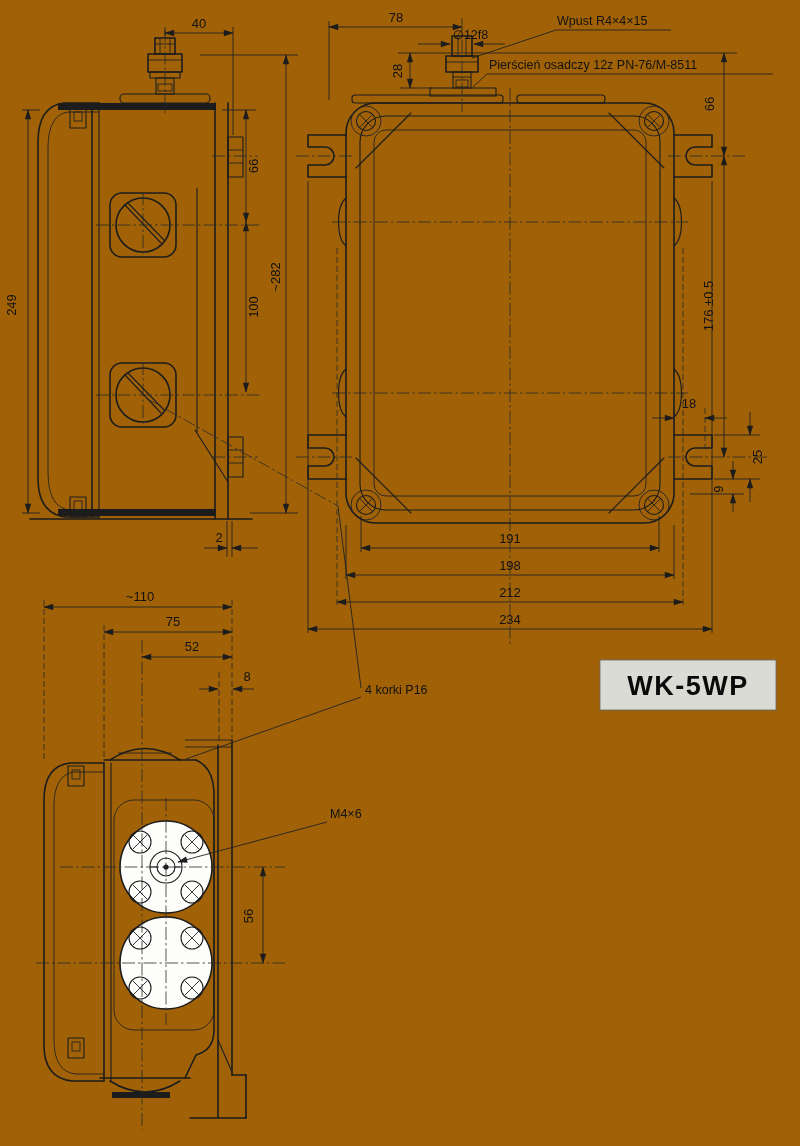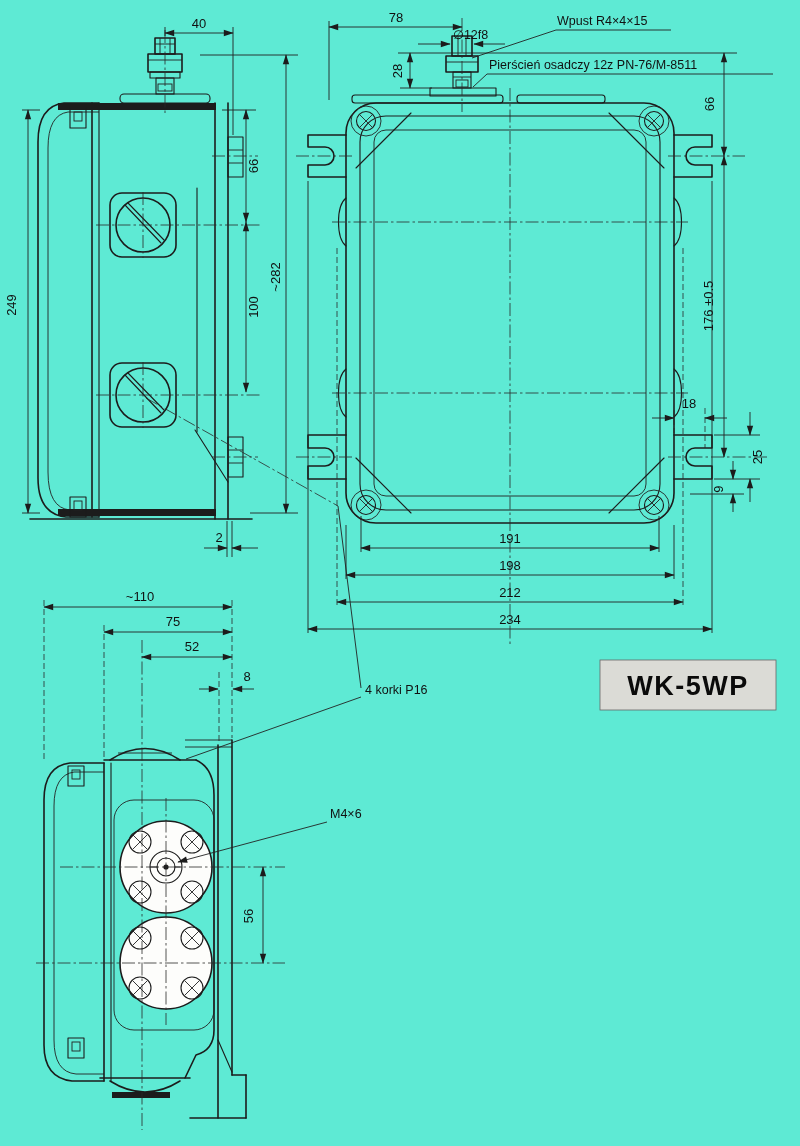--- a/index.html
+++ b/index.html
@@ -1,16 +1,16 @@
 <!DOCTYPE html>
 <html><head>
 <meta charset="utf-8">
 <style>
   html,body{margin:0;padding:0;background:#ffffff;}
-  .page{position:relative;width:800px;height:1146px;background:#5eead4;overflow:hidden;
+  .page{position:relative;width:800px;height:1146px;background:#a16207;overflow:hidden;
         font-family:"Liberation Sans",sans-serif;}
   svg{position:absolute;left:0;top:0;}
   
   .ln{stroke:#1c1c1c;fill:none;stroke-width:1.6;stroke-linecap:round;stroke-linejoin:round;}
   .md{stroke:#1c1c1c;fill:none;stroke-width:1.1;stroke-linecap:round;stroke-linejoin:round;}
   .thin{stroke:#222;fill:none;stroke-width:0.9;stroke-linecap:butt;}
   .cl{stroke:#2a2a2a;fill:none;stroke-width:0.8;stroke-dasharray:13 3 2.5 3;}
   .dash{stroke:#2a2a2a;fill:none;stroke-width:0.8;stroke-dasharray:6 3;}
   .fillb{fill:#1c1c1c;stroke:none;}
   .wh{fill:#fdfdfb;}

